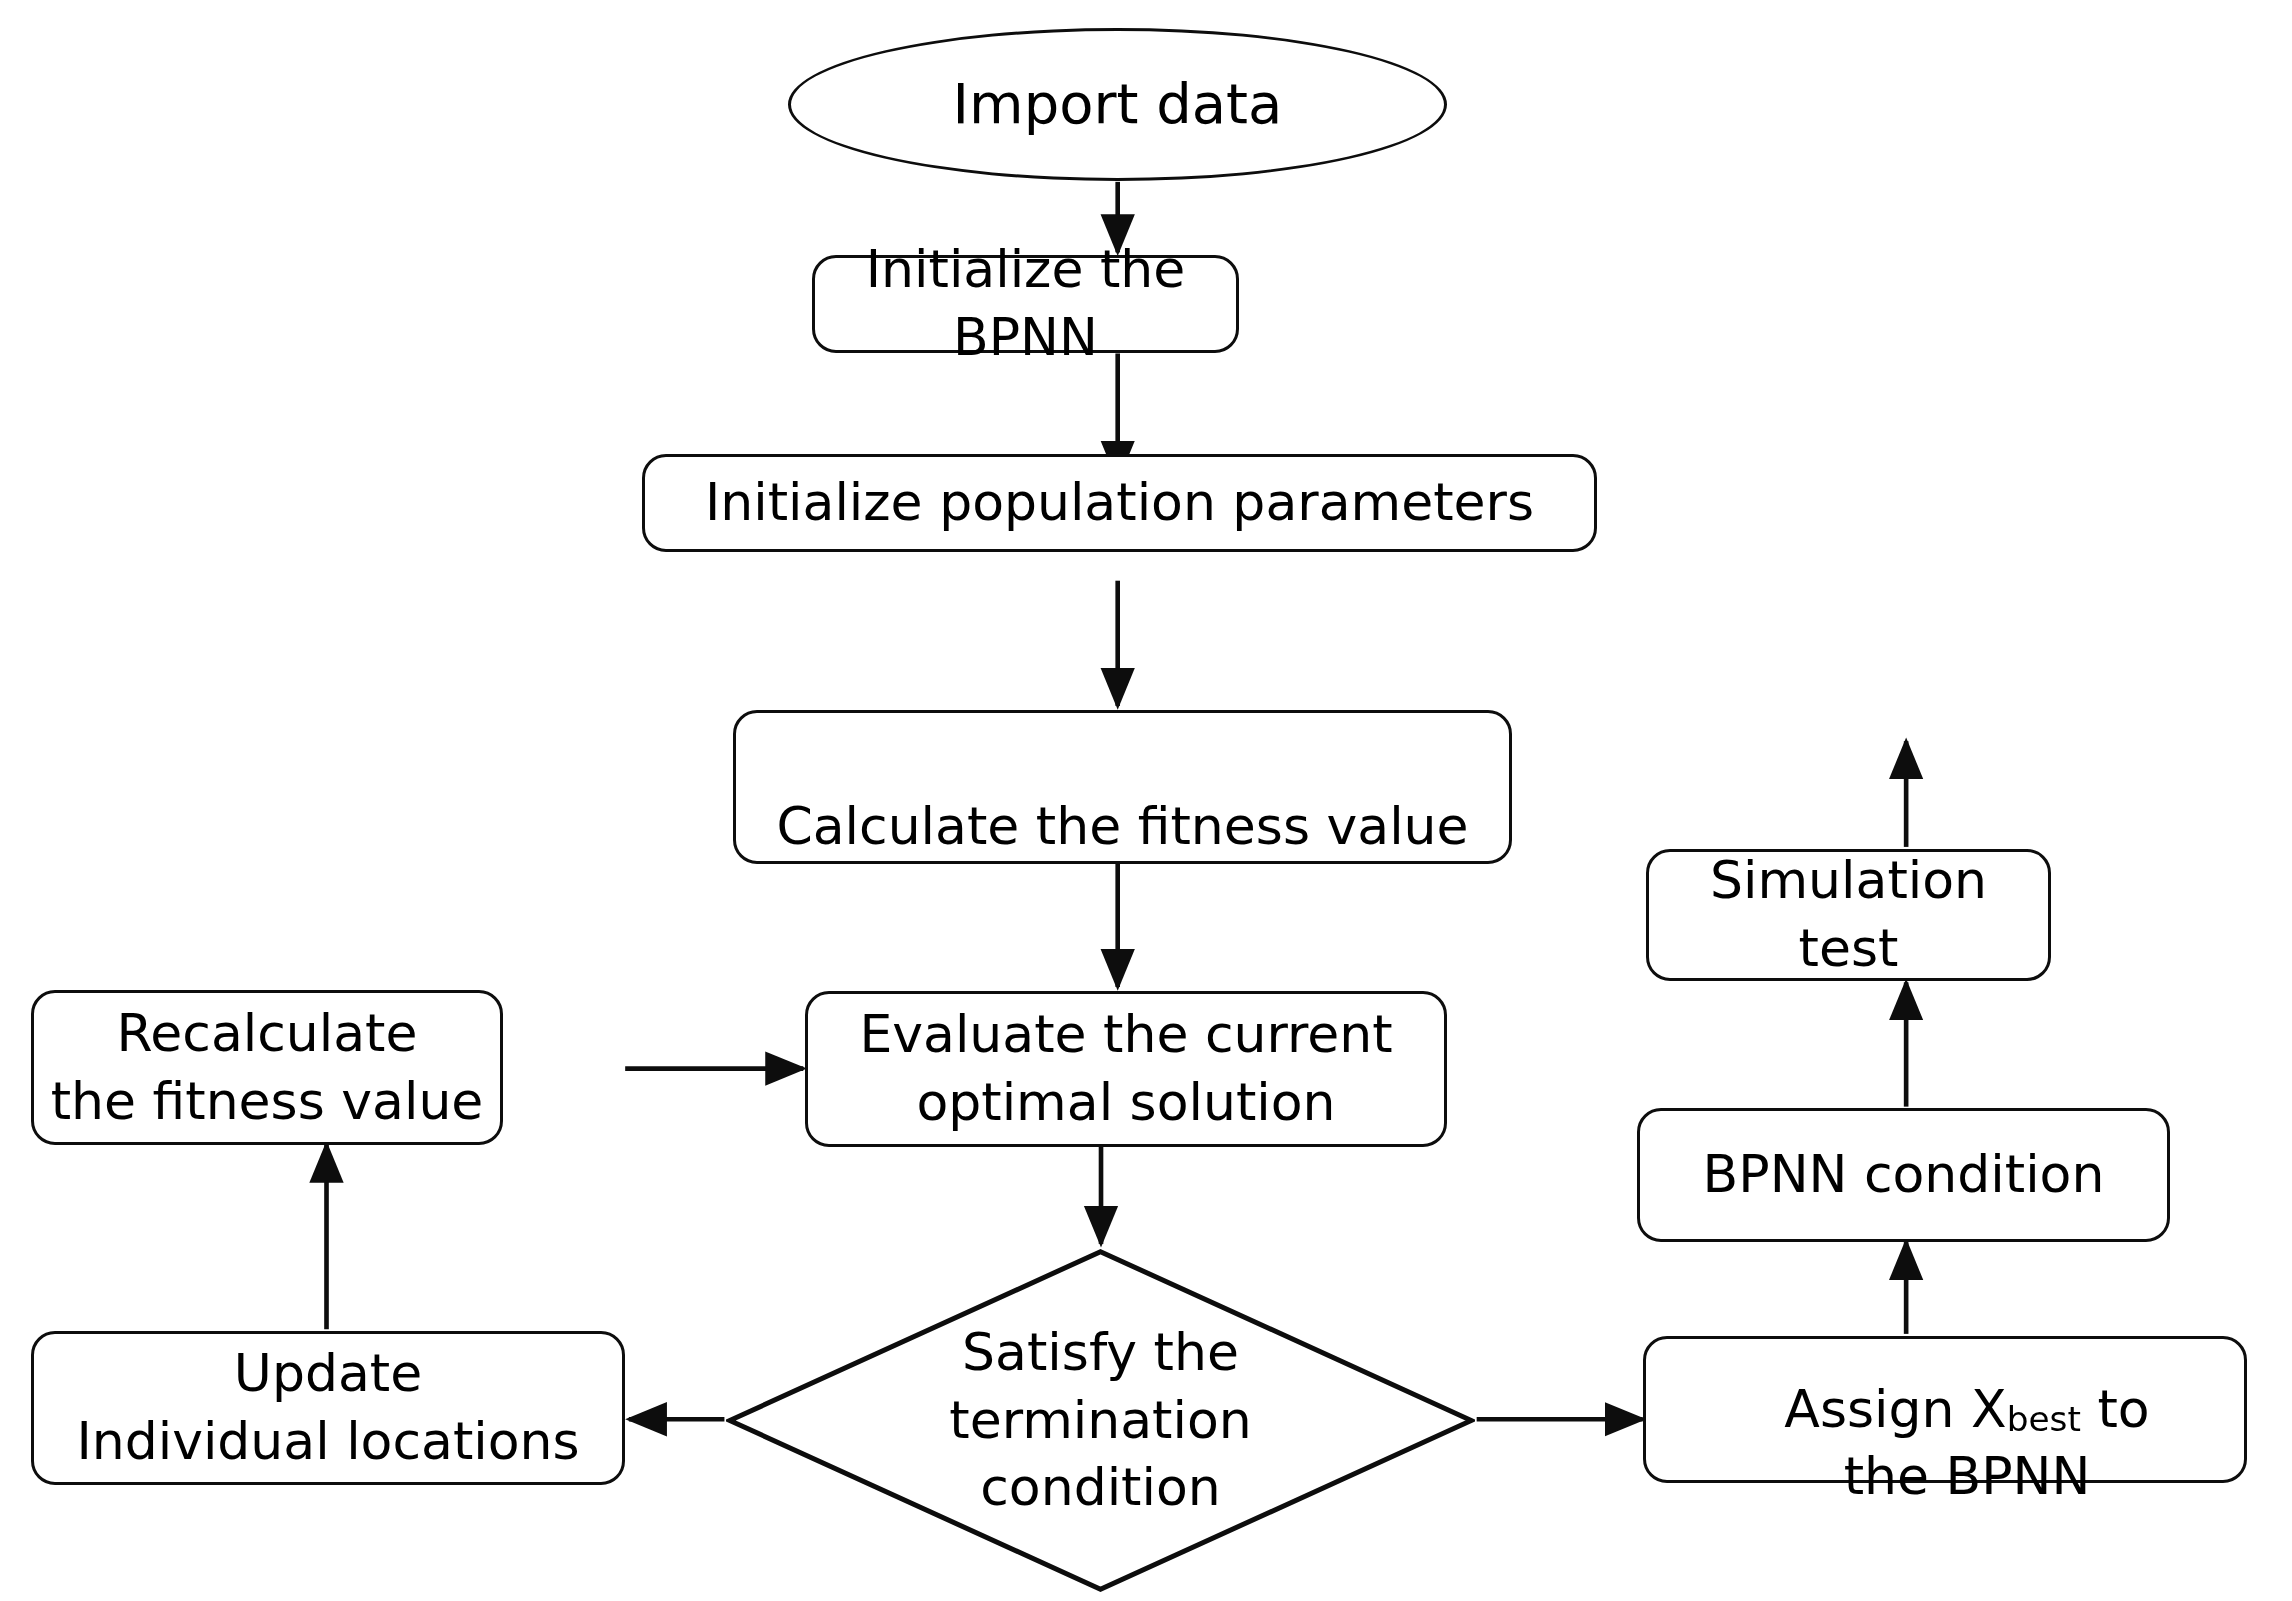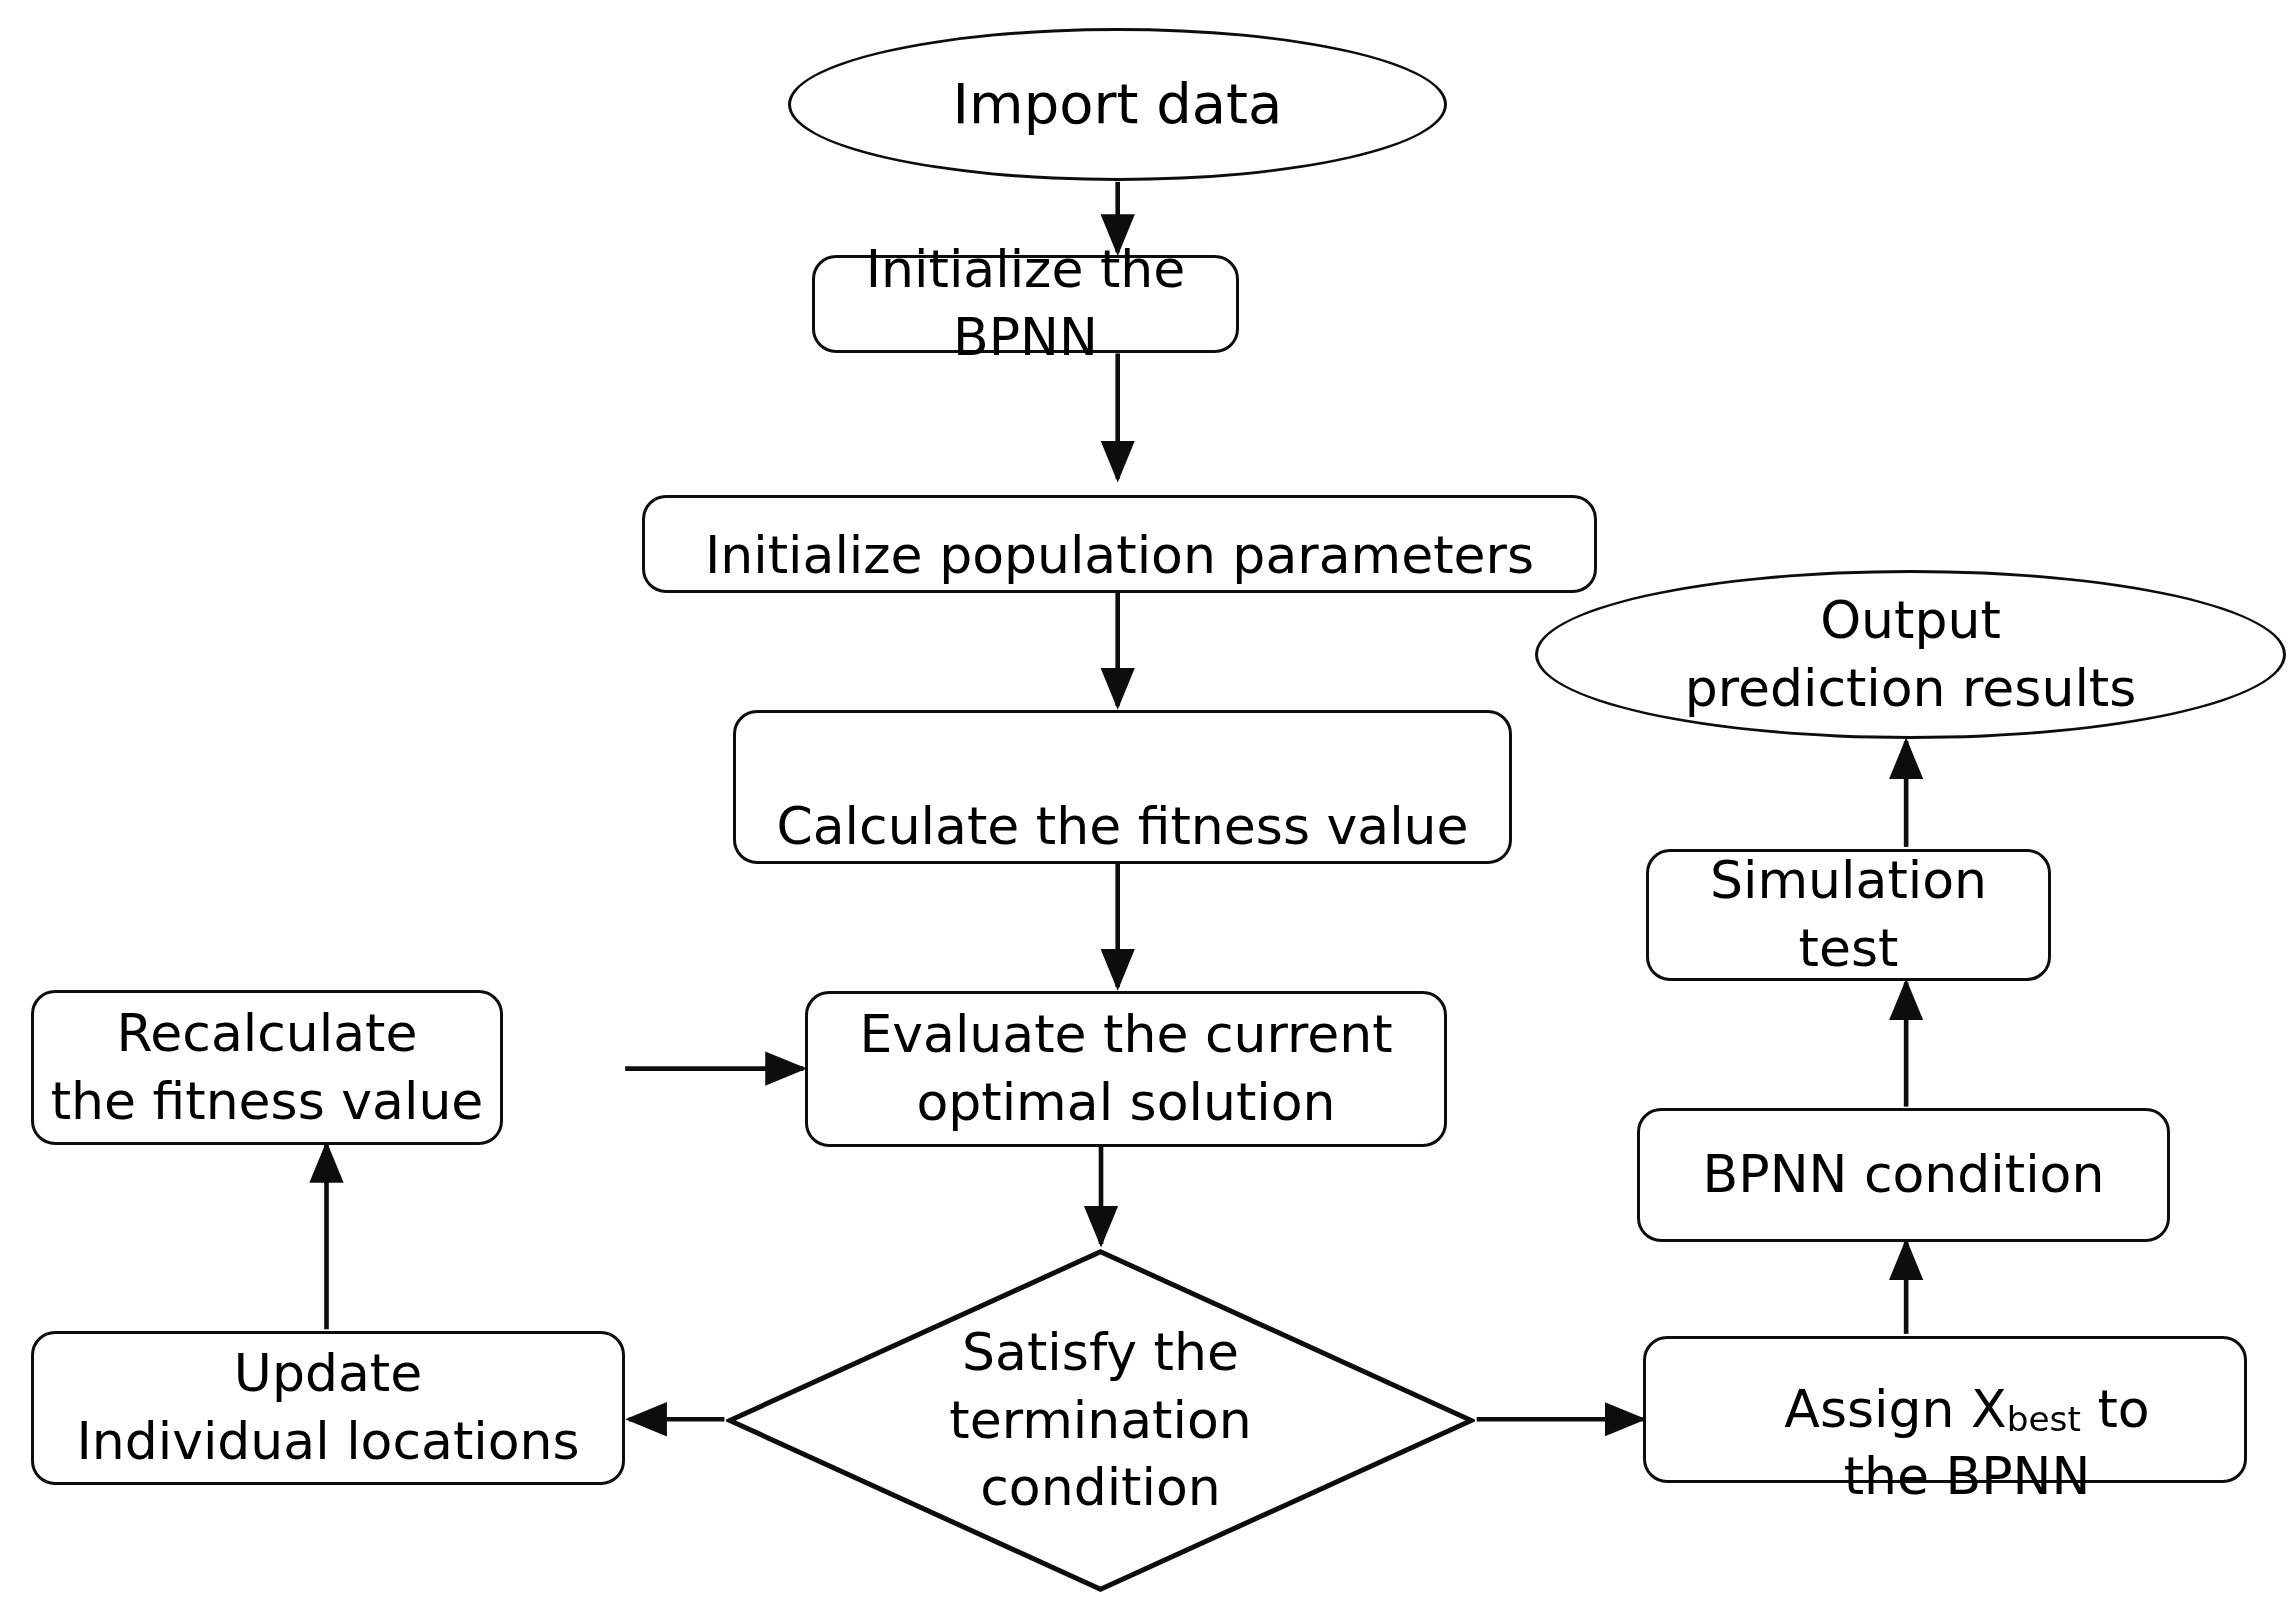--- a/index.html
+++ b/index.html
@@ -110,32 +110,28 @@
   </svg>
 
   <div class="node proc" style="left:812px; top:255px; width:427px; height:98px; font-size:52px;">
     <span class="label">Initialize the BPNN</span>
   </div>
 
   <div class="node term" style="left:788px; top:28px; width:659px; height:153px; font-size:56px;">
     <span class="label">Import data</span>
   </div>
 
-  <div class="node proc" style="left:642px; top:495px; width:955px; height:98px; font-size:52px;align-items:flex-end;">
+  <div class="node proc" style="left:642px; top:454px; width:955px; height:98px; font-size:52px;">
     <span class="label">Initialize population parameters</span>
   </div>
 
   <div class="node proc" style="left:733px; top:710px; width:779px; height:154px; font-size:52px;align-items:flex-end;">
     <span class="label">Calculate the fitness value</span>
   </div>
 
-  <div class="node term" style="left:1535px; top:570px; width:751px; height:169px; font-size:52px;">
-    <span class="label">Output
-prediction results</span>
-  </div>
 
   <div class="node proc" style="left:1646px; top:849px; width:405px; height:132px; font-size:52px;">
     <span class="label">Simulation test</span>
   </div>
 
   <div class="node proc" style="left:31px; top:990px; width:472px; height:155px; font-size:52px;">
     <span class="label">Recalculate
 the fitness value</span>
   </div>
 

